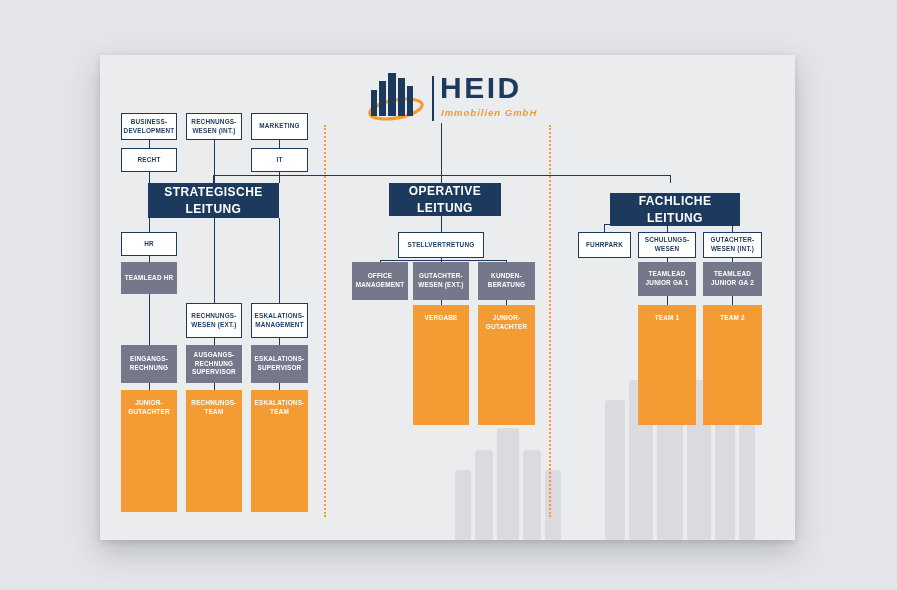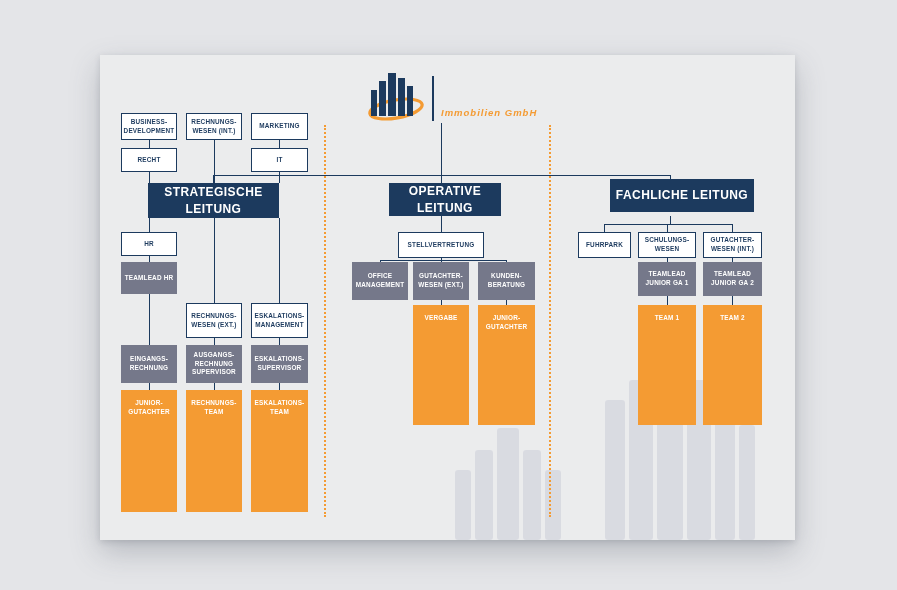--- a/index.html
+++ b/index.html
@@ -89,20 +89,21 @@
       <g fill="#1c3a5e">
         <rect x="3" y="21" width="6" height="26"></rect>
         <rect x="11" y="12" width="7" height="35"></rect>
         <rect x="20" y="4" width="8" height="43"></rect>
         <rect x="30" y="9" width="7" height="38"></rect>
         <rect x="39" y="17" width="6" height="30"></rect>
       </g>
     </svg>
   </div>
   <div class="brand-sep"></div>
+  <div class="brand-word">HEID</div>
   <div class="brand-sub">Immobilien GmbH</div>
 
   <div class="box white" style="left:21px;top:58px;width:56px;height:27px">BUSINESS-DEVELOPMENT</div>
   <div class="box white" style="left:86px;top:58px;width:56px;height:27px">RECHNUNGS-WESEN (INT.)</div>
   <div class="box white" style="left:151px;top:58px;width:57px;height:27px">MARKETING</div>
   <div class="box white" style="left:21px;top:93px;width:56px;height:24px">RECHT</div>
   <div class="box white" style="left:151px;top:93px;width:57px;height:24px">IT</div>
   <div class="box navy" style="left:48px;top:128px;width:131px;height:35px">STRATEGISCHE LEITUNG</div>
   <div class="box white" style="left:21px;top:177px;width:56px;height:24px">HR</div>
   <div class="box gray" style="left:21px;top:207px;width:56px;height:32px">TEAMLEAD HR</div>
@@ -116,21 +117,21 @@
   <div class="box orange" style="left:151px;top:335px;width:57px;height:122px">ESKALATIONS-TEAM</div>
 
   <div class="box navy" style="left:289px;top:128px;width:112px;height:33px">OPERATIVE LEITUNG</div>
   <div class="box white" style="left:298px;top:177px;width:86px;height:26px">STELLVERTRETUNG</div>
   <div class="box gray" style="left:252px;top:207px;width:56px;height:38px">OFFICE MANAGEMENT</div>
   <div class="box gray" style="left:313px;top:207px;width:56px;height:38px">GUTACHTER-WESEN (EXT.)</div>
   <div class="box gray" style="left:378px;top:207px;width:57px;height:38px">KUNDEN-BERATUNG</div>
   <div class="box orange" style="left:313px;top:250px;width:56px;height:120px">VERGABE</div>
   <div class="box orange" style="left:378px;top:250px;width:57px;height:120px">JUNIOR-GUTACHTER</div>
 
-  <div class="box navy" style="left:510px;top:124px;width:144px;height:33px">FACHLICHE LEITUNG</div>
+  <div class="box navy" style="left:510px;top:138px;width:130px;height:33px">FACHLICHE LEITUNG</div>
   <div class="box white" style="left:478px;top:177px;width:53px;height:26px">FUHRPARK</div>
   <div class="box white" style="left:538px;top:177px;width:58px;height:26px">SCHULUNGS-WESEN</div>
   <div class="box white" style="left:603px;top:177px;width:59px;height:26px">GUTACHTER-WESEN (INT.)</div>
   <div class="box gray" style="left:538px;top:207px;width:58px;height:34px">TEAMLEAD JUNIOR GA 1</div>
   <div class="box gray" style="left:603px;top:207px;width:59px;height:34px">TEAMLEAD JUNIOR GA 2</div>
   <div class="box orange" style="left:538px;top:250px;width:58px;height:120px">TEAM 1</div>
   <div class="box orange" style="left:603px;top:250px;width:59px;height:120px">TEAM 2</div>
 
 </div>
 

